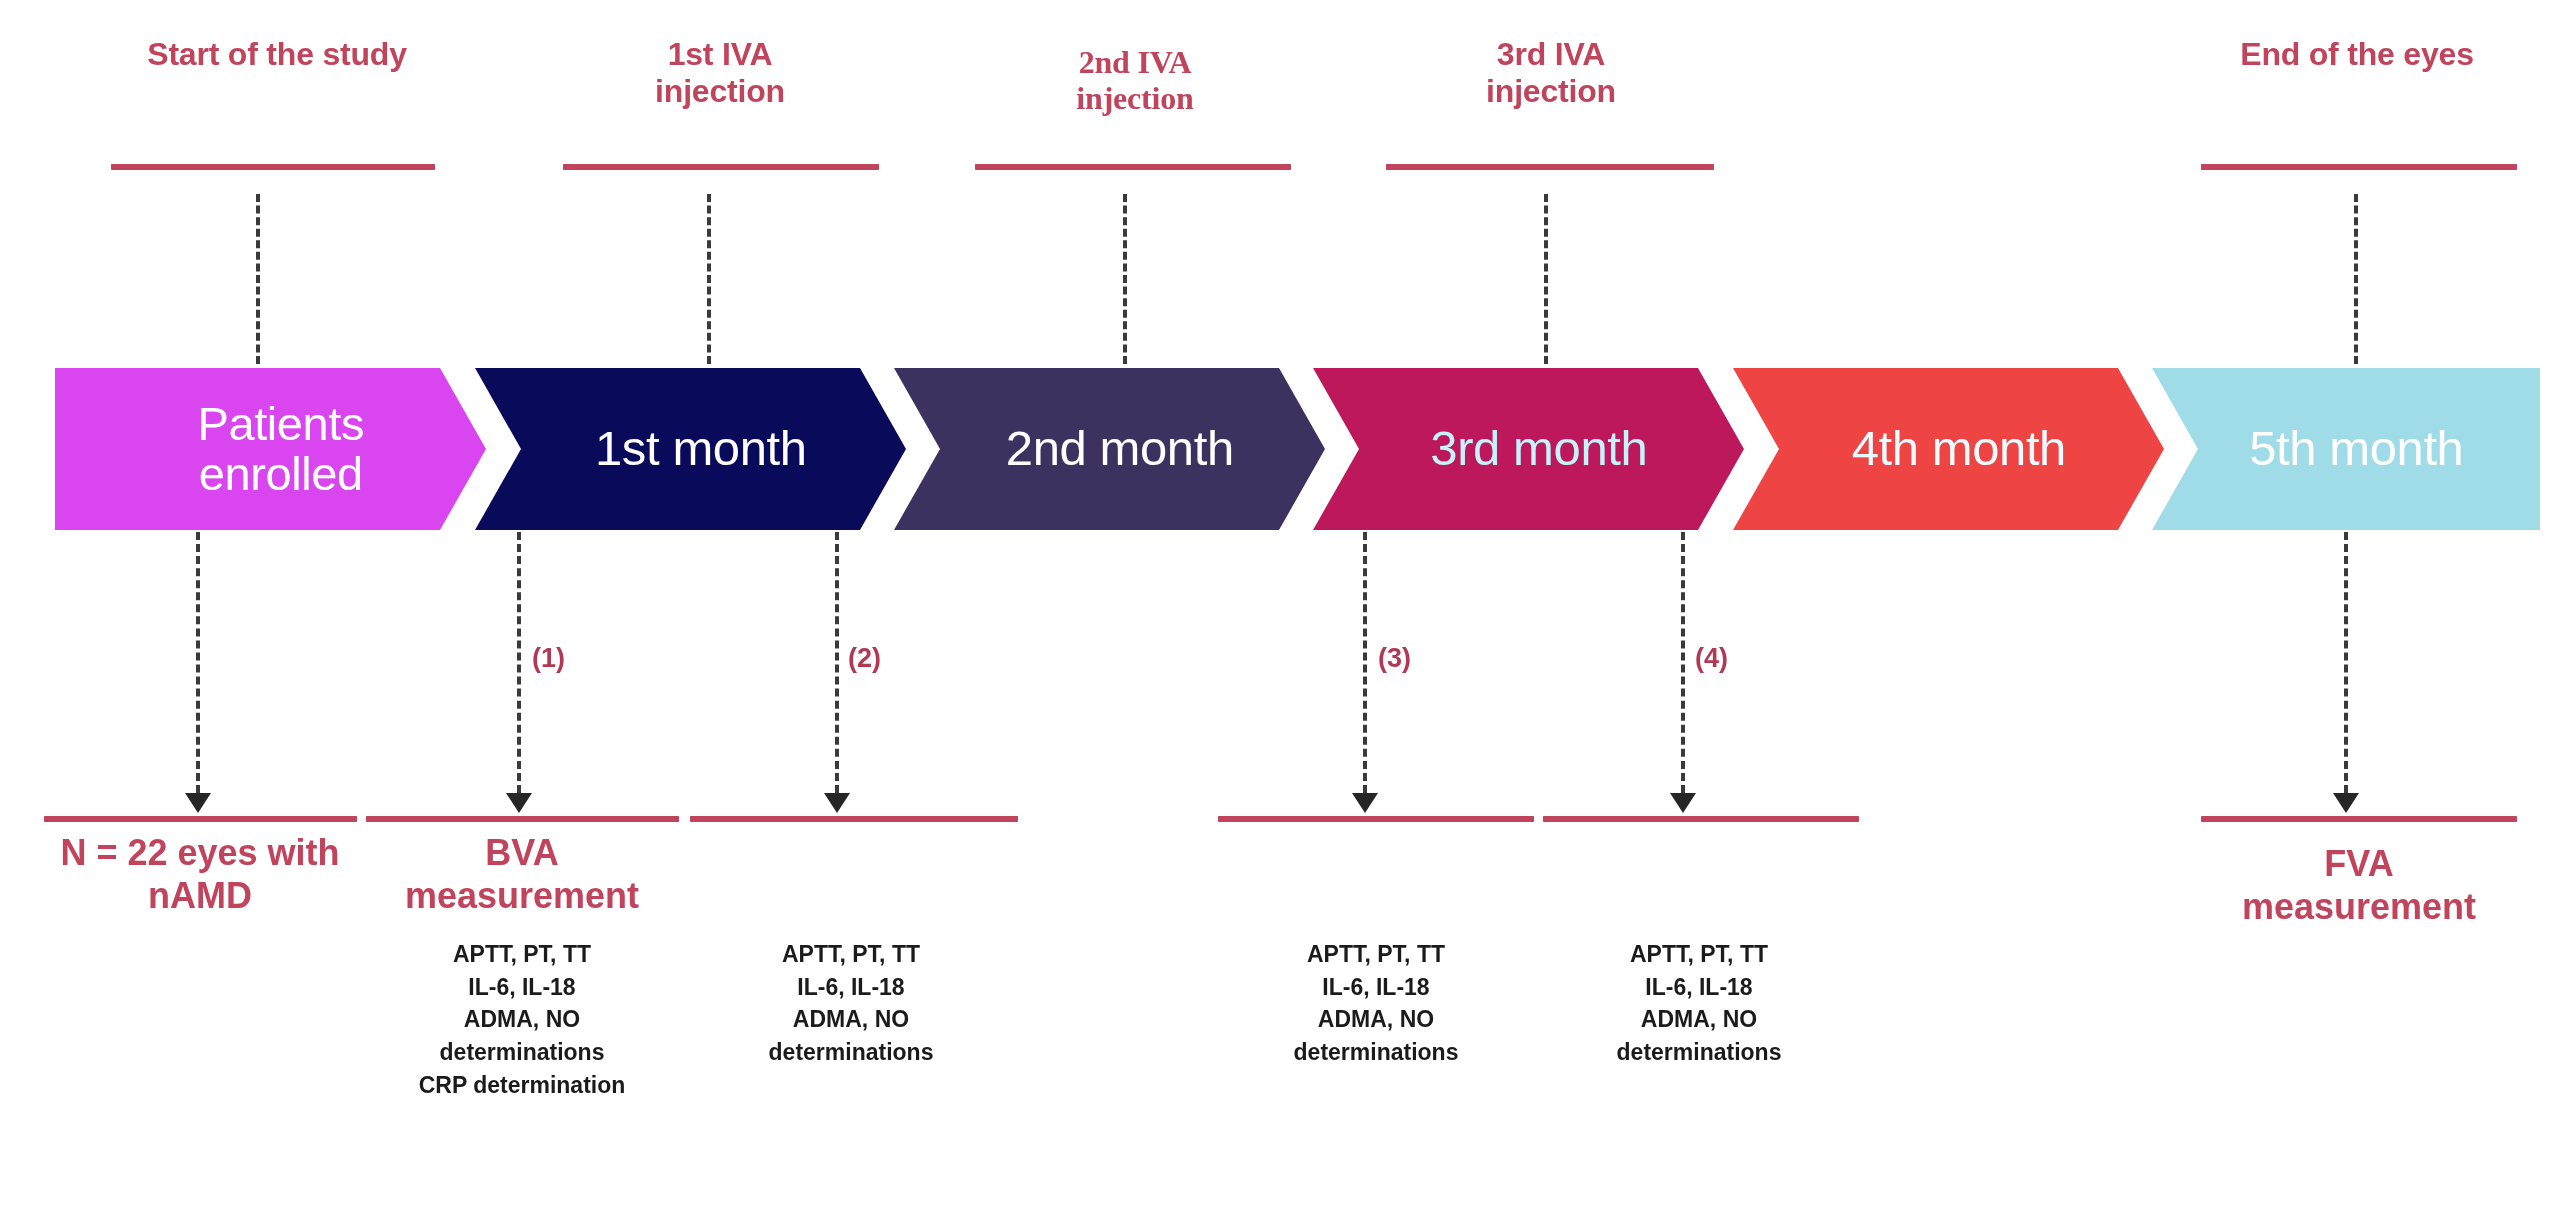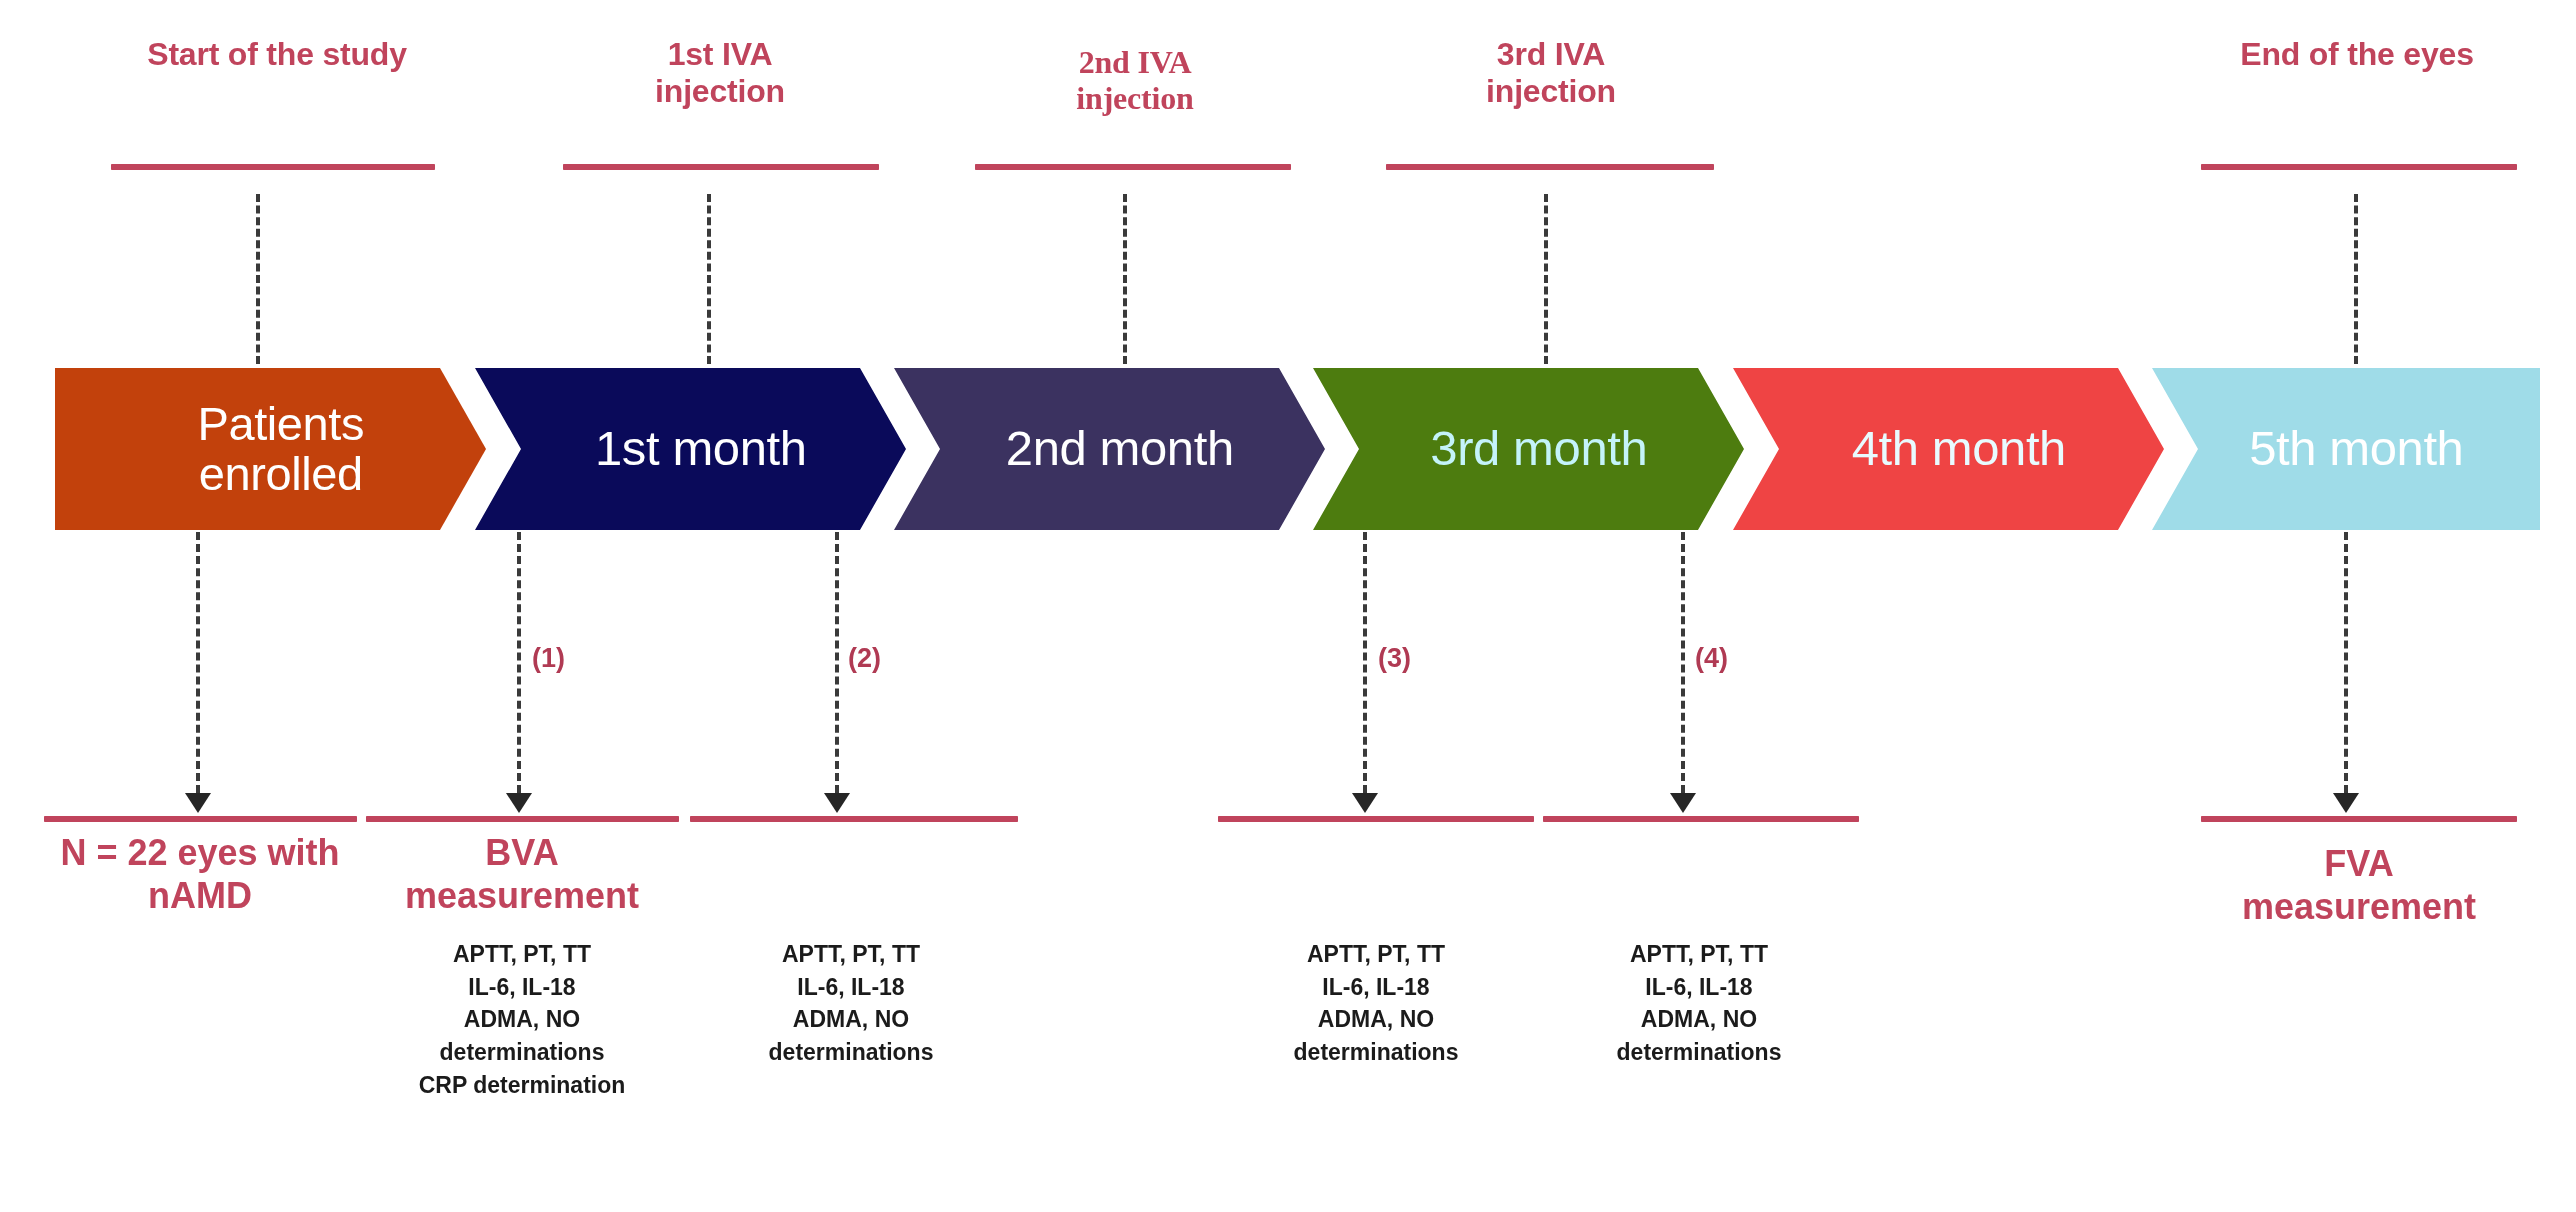--- a/index.html
+++ b/index.html
@@ -134,31 +134,31 @@
 
   <div id="top-connectors">
       <div class="dash" style="left: 256px; top: 194px; height: 170px;"></div>
       <div class="dash" style="left: 707px; top: 194px; height: 170px;"></div>
       <div class="dash" style="left: 1123px; top: 194px; height: 170px;"></div>
       <div class="dash" style="left: 1544px; top: 194px; height: 170px;"></div>
       <div class="dash" style="left: 2354px; top: 194px; height: 170px;"></div>
     </div>
 
   <div id="phase-band">
-      <div class="chev" style="left: 55px; width: 431px; background: #c2410c; clip-path: polygon(0px 0px, calc(100% - 46px) 0px, 100% 50%, calc(100% - 46px) 100%, 0px 100%);">
+      <div class="chev" style="left: 55px; width: 431px; background: #d946ef; clip-path: polygon(0px 0px, calc(100% - 46px) 0px, 100% 50%, calc(100% - 46px) 100%, 0px 100%);">
         <div class="chev-label two-line" style="color: rgb(255, 255, 255);">Patients
 enrolled</div>
       </div>
       <div class="chev" style="left: 475px; width: 431px; background: rgb(10, 10, 90); clip-path: polygon(0px 0px, calc(100% - 46px) 0px, 100% 50%, calc(100% - 46px) 100%, 0px 100%, 46px 50%);">
         <div class="chev-label" style="color: rgb(255, 255, 255);">1st month</div>
       </div>
       <div class="chev" style="left: 894px; width: 431px; background: rgb(59, 50, 96); clip-path: polygon(0px 0px, calc(100% - 46px) 0px, 100% 50%, calc(100% - 46px) 100%, 0px 100%, 46px 50%);">
         <div class="chev-label" style="color: rgb(255, 255, 255);">2nd month</div>
       </div>
-      <div class="chev" style="left: 1313px; width: 431px; background: #4d7c0f; clip-path: polygon(0px 0px, calc(100% - 46px) 0px, 100% 50%, calc(100% - 46px) 100%, 0px 100%, 46px 50%);">
+      <div class="chev" style="left: 1313px; width: 431px; background: #be185d; clip-path: polygon(0px 0px, calc(100% - 46px) 0px, 100% 50%, calc(100% - 46px) 100%, 0px 100%, 46px 50%);">
         <div class="chev-label" style="color: rgb(196, 243, 250);">3rd month</div>
       </div>
       <div class="chev" style="left: 1733px; width: 431px; background: #ef4444; clip-path: polygon(0px 0px, calc(100% - 46px) 0px, 100% 50%, calc(100% - 46px) 100%, 0px 100%, 46px 50%);">
         <div class="chev-label" style="color: rgb(232, 251, 255);">4th month</div>
       </div>
       <div class="chev" style="left: 2152px; width: 388px; background: rgb(159, 220, 232); clip-path: polygon(0px 0px, 100% 0px, 100% 100%, 0px 100%, 46px 50%);">
         <div class="chev-label" style="color: rgb(255, 255, 255);">5th month</div>
       </div>
     </div>
 

